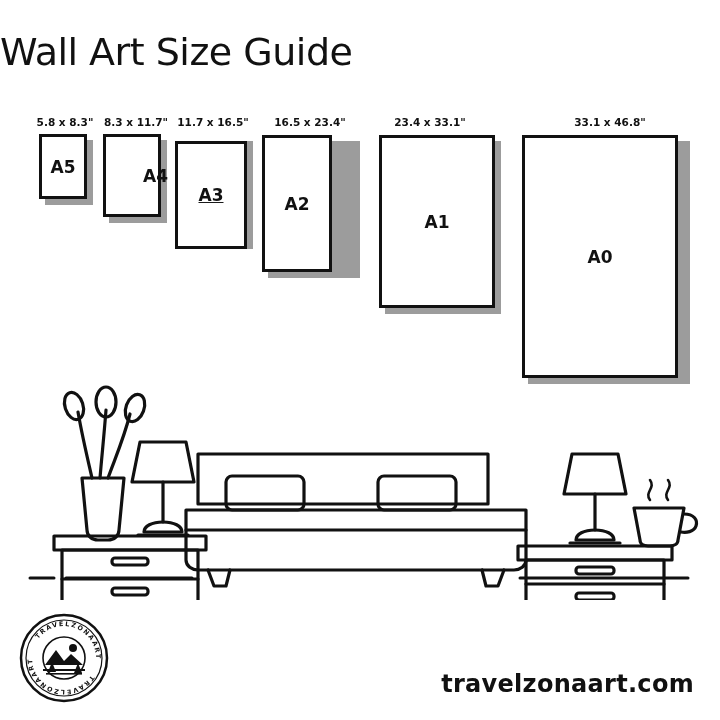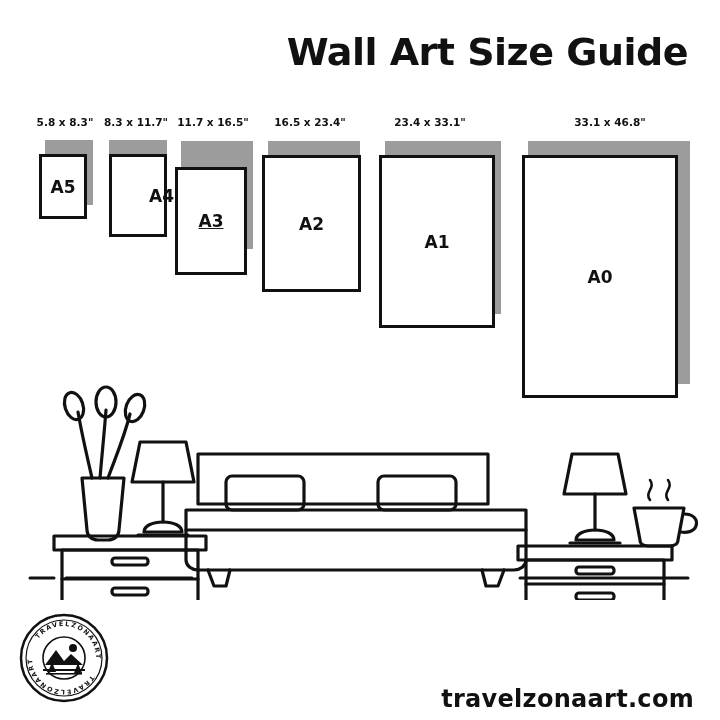--- a/index.html
+++ b/index.html
@@ -21,23 +21,23 @@
     width: 720px;
     height: 720px;
   }
 
   
   .title {
     position: absolute;
     left: 0;
     top: 30px;
     width: 688px;
-    text-align: right;
+    text-align: left;
     font-size: 38px;
-    font-weight: bold;
+    font-weight: normal;
     letter-spacing: -0.5px;
     color: #111111;
   }
 
   
   #sizes {
     position: absolute;
     left: 0;
     top: 100px;
     width: 720px;
@@ -59,21 +59,20 @@
     background: #9c9c9c;
   }
   .frame {
     position: absolute;
     background: #ffffff;
     border: 3px solid #111111;
     box-sizing: border-box;
     display: flex;
     align-items: center;
     justify-content: center;
-    margin-top: 20px;
   }
   .frame-label {
     font-size: 17px;
     font-weight: bold;
     color: #111111;
   }
 
   
   #scene {
     position: absolute;
@@ -87,21 +86,21 @@
   #footer-logo {
     position: absolute;
     left: 18px;
     top: 612px;
     width: 92px;
     height: 92px;
   }
   #footer-url {
     position: absolute;
     right: 26px;
-    top: 685px;
+    top: 670px;
     font-size: 24px;
     font-weight: bold;
     color: #111111;
     letter-spacing: 0.3px;
   }
 </style>
 </head>
 <body>
 
 <div id="stage">
@@ -114,37 +113,37 @@
       <div class="size-dim" style="left:32px; top:16px; width:66px;">5.8 x 8.3"</div>
       <div class="frame-shadow" style="left:45px; top:40px; width:48px; height:65px;"></div>
       <div class="frame" style="left:39px; top:34px; width:48px; height:65px;">
         <span class="frame-label">A5</span>
       </div>
     </div>
 
     <div class="size-item">
       <div class="size-dim" style="left:99px; top:16px; width:74px;">8.3 x 11.7"</div>
       <div class="frame-shadow" style="left:109px; top:40px; width:58px; height:83px;"></div>
-      <div class="frame" style="left:109px; top:34px; width:58px; height:83px;padding-left:47px;">
+      <div class="frame" style="left:103px; top:34px; width:58px; height:83px;padding-left:47px;">
         <span class="frame-label">A4</span>
       </div>
     </div>
 
     <div class="size-item">
       <div class="size-dim" style="left:170px; top:16px; width:86px;">11.7 x 16.5"</div>
       <div class="frame-shadow" style="left:181px; top:41px; width:72px; height:108px;"></div>
-      <div class="frame" style="left:175px; top:47px; width:72px; height:108px;text-decoration:underline;">
+      <div class="frame" style="left:175px; top:41px; width:72px; height:108px;text-decoration:underline;">
         <span class="frame-label">A3</span>
       </div>
     </div>
 
     <div class="size-item">
       <div class="size-dim" style="left:258px; top:16px; width:104px;">16.5 x 23.4"</div>
       <div class="frame-shadow" style="left:268px; top:41px; width:92px; height:137px;"></div>
-      <div class="frame" style="left:262px; top:35px; width:99px; height:137px;">
+      <div class="frame" style="left:262px; top:35px; width:70px; height:137px;">
         <span class="frame-label">A2</span>
       </div>
     </div>
 
     <div class="size-item">
       <div class="size-dim" style="left:370px; top:16px; width:120px;">23.4 x 33.1"</div>
       <div class="frame-shadow" style="left:385px; top:41px; width:116px; height:173px;"></div>
       <div class="frame" style="left:379px; top:35px; width:116px; height:173px;justify-content:center;">
         <span class="frame-label">A1</span>
       </div>

